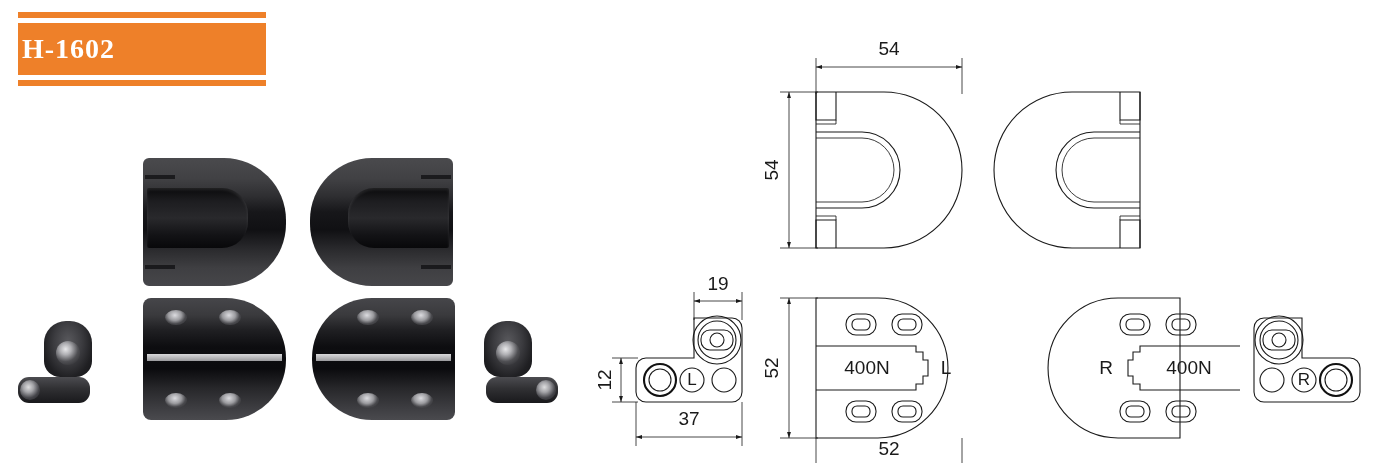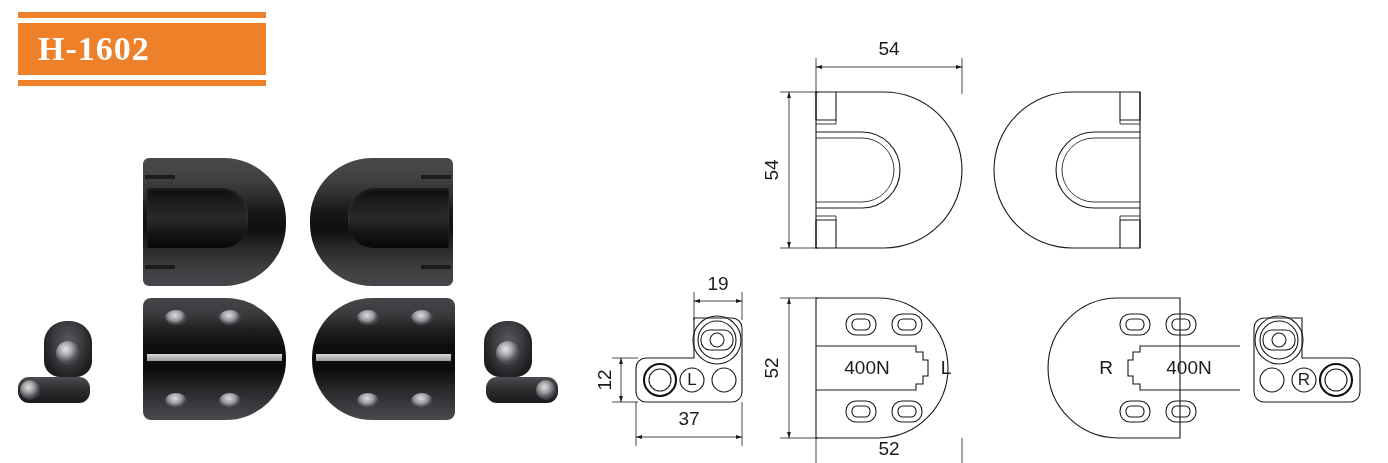--- a/index.html
+++ b/index.html
@@ -4,22 +4,22 @@
 <style>
   html,body{margin:0;padding:0;background:#ffffff;}
   body{width:1388px;height:463px;position:relative;overflow:hidden;
        font-family:"Liberation Sans",sans-serif;}
 
   
   #model-banner{position:absolute;left:18px;top:12px;width:248px;}
   .band-thin{height:6px;background:var(--accent);}
   .band-gap{height:5px;background:#ffffff;}
   .band-main{height:52px;background:var(--accent);display:flex;align-items:center;}
-  #model-code{font-family:"Liberation Serif",serif;font-weight:bold;font-size:34px;
-              color:#ffffff;letter-spacing:1px;padding-left:20px;line-height:1;}
+  #model-code{font-family:"Liberation Serif",serif;font-weight:bold;font-size:28px;
+              color:#ffffff;letter-spacing:1px;padding-left:4px;line-height:1;}
 
   
   #photo-area{position:absolute;left:0;top:130px;width:600px;height:320px;}
   .photo{position:absolute;}
 
   
   .cap{position:absolute;width:143px;height:128px;}
   .cap .body{position:absolute;inset:0;background:
       linear-gradient(180deg,#4a4a4d 0%,#414144 16%,#2e2e31 30%,
                       #17171a 42%,#101013 56%,#2b2b2e 72%,#3f3f42 86%,#46464a 100%);}

